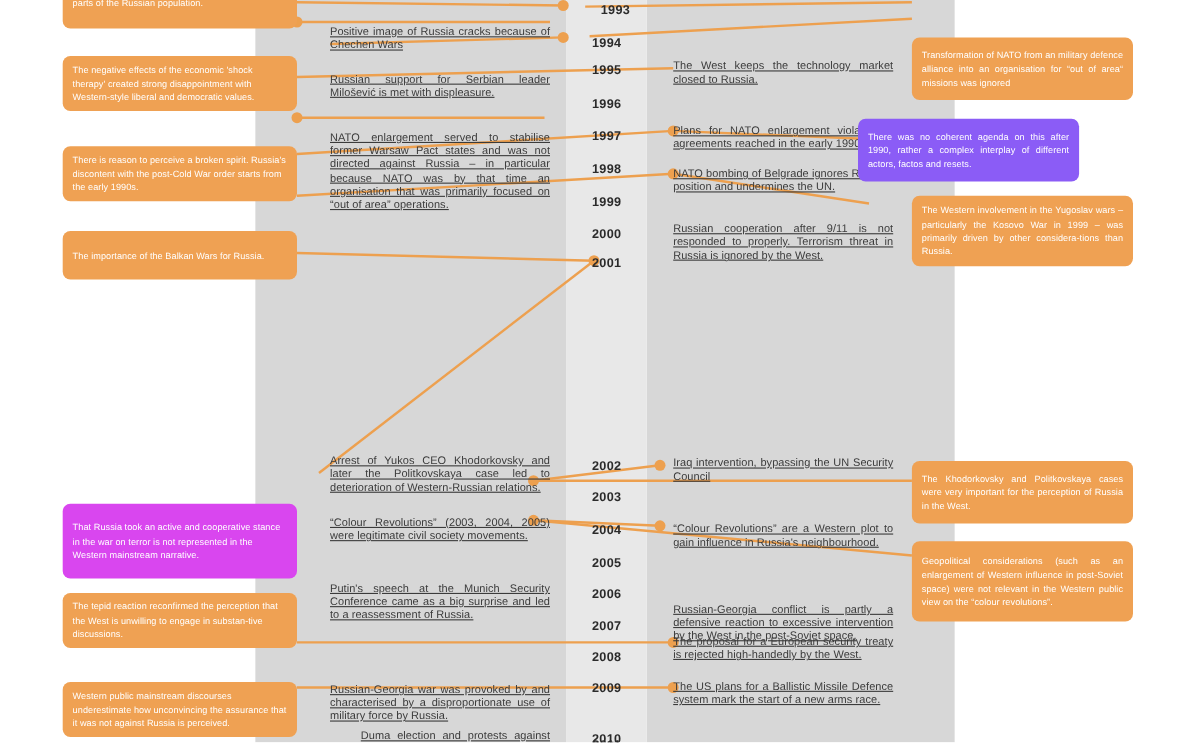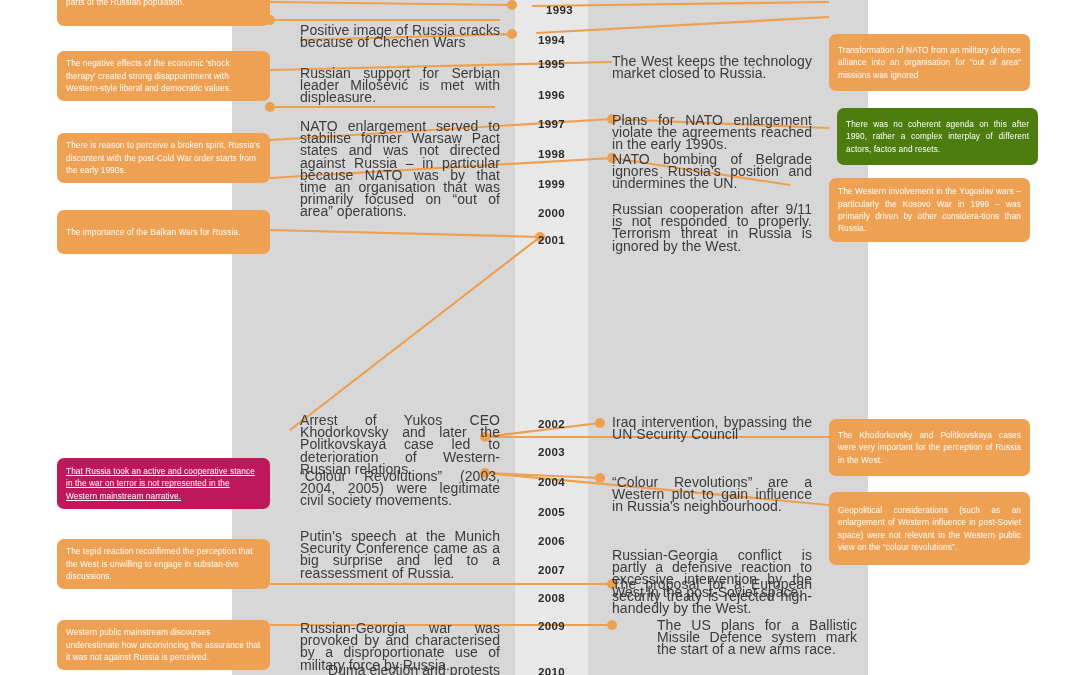--- a/index.html
+++ b/index.html
@@ -43,23 +43,24 @@
     align-items: center;
     text-align: justify;
     letter-spacing: .06px;
   }
   .note.lefty { text-align: left; }
 
   
   .event {
     position: absolute;
     color: #3b3b3b;
-    font-size: 14px;
+    font-size: 10px;
     line-height: 12.2px;
     letter-spacing: .05px;
+    text-decoration: underline;
   }
   .event.just { text-align: justify; }
 
   
   .year {
     position: absolute;
     width: 73px;
     left: 515px;
     text-align: center;
     font-size: 11.5px;
@@ -158,21 +159,21 @@
       </div>
       <div class="note lefty" style="left: 57px; top: 51px; width: 213px; height: 50px; background: rgb(239, 161, 83);">
         <span>The negative effects of the economic 'shock therapy' created strong disappointment with Western-style liberal and democratic values.</span>
       </div>
       <div class="note lefty" style="left: 57px; top: 133px; width: 213px; height: 50px; background: rgb(239, 161, 83);">
         <span>There is reason to perceive a broken spirit. Russia's discontent with the post-Cold War order starts from the early 1990s.</span>
       </div>
       <div class="note lefty" style="left: 57px; top: 210px; width: 213px; height: 44px; background: rgb(239, 161, 83);">
         <span>The importance of the Balkan Wars for Russia.</span>
       </div>
-      <div class="note lefty" style="left: 57px; top: 458px; width: 213px; height: 51px; background: #be185d; text-decoration: underline;">
+      <div class="note lefty" style="left: 57px; top: 458px; width: 213px; height: 68px; background: #d946ef;">
         <span>That Russia took an active and cooperative stance in the war on terror is not represented in the Western mainstream narrative.</span>
       </div>
       <div class="note lefty" style="left: 57px; top: 539px; width: 213px; height: 50px; background: rgb(239, 161, 83);">
         <span>The tepid reaction reconfirmed the perception that the West is unwilling to engage in substan-tive discussions.</span>
       </div>
       <div class="note lefty" style="left: 57px; top: 620px; width: 213px; height: 50px; background: rgb(239, 161, 83);">
         <span>Western public mainstream discourses underestimate how unconvincing the assurance that it was not against Russia is perceived.</span>
       </div>
     </div>
 
@@ -211,28 +212,28 @@
 
   <div id="right-events-layer">
       <div class="event just" style="left: 612px; top: 55px; width: 200px; color: rgb(59, 59, 59);">The West keeps the technology market closed to Russia.</div>
       <div class="event just" style="left: 612px; top: 114px; width: 200px; color: rgb(59, 59, 59);">Plans for NATO enlargement violate the agreements reached in the early 1990s.</div>
       <div class="event just" style="left: 612px; top: 153px; width: 200px; color: rgb(59, 59, 59);">NATO bombing of Belgrade ignores Russia's position and undermines the UN.</div>
       <div class="event just" style="left: 612px; top: 203px; width: 200px; color: rgb(59, 59, 59);">Russian cooperation after 9/11 is not responded to properly. Terrorism threat in Russia is ignored by the West.</div>
       <div class="event just" style="left: 612px; top: 416px; width: 200px; color: rgb(59, 59, 59);">Iraq intervention, bypassing the UN Security Council</div>
       <div class="event just" style="left: 612px; top: 476px; width: 200px; color: rgb(59, 59, 59);">“Colour Revolutions” are a Western plot to gain influence in Russia's neighbourhood.</div>
       <div class="event just" style="left: 612px; top: 525px; width: 200px; color: rgb(59, 59, 59); margin-top: 24px;">Russian-Georgia conflict is partly a defensive reaction to excessive intervention by the West in the post-Soviet space.</div>
       <div class="event just" style="left: 612px; top: 578px; width: 200px; color: rgb(59, 59, 59);">The proposal for a European security treaty is rejected high-handedly by the West.</div>
-      <div class="event just" style="left: 612px; top: 619px; width: 200px; color: rgb(59, 59, 59); margin-left: 45px;">The US plans for a Ballistic Missile Defence system mark the start of a new arms race.</div>
+      <div class="event just" style="left: 612px; top: 619px; width: 200px; color: rgb(59, 59, 59);">The US plans for a Ballistic Missile Defence system mark the start of a new arms race.</div>
     </div>
 
   <div id="right-notes-layer">
       <div class="note" style="left: 829px; top: 34px; width: 201px; height: 57px; background: rgb(239, 161, 83);">
         <span>Transformation of NATO from an military defence alliance into an organisation for “out of area“ missions was ignored</span>
       </div>
-      <div class="note" style="left: 837px; top: 108px; width: 201px; height: 57px; background: #4d7c0f; justify-content: flex-end;">
+      <div class="note" style="left: 780px; top: 108px; width: 201px; height: 57px; background: #8b5cf6; justify-content: flex-end;">
         <span>There was no coherent agenda  on this after 1990, rather a complex interplay of different actors, factos and resets.</span>
       </div>
       <div class="note" style="left: 829px; top: 178px; width: 201px; height: 64px; background: rgb(239, 161, 83);">
         <span>The Western involvement in the Yugoslav wars – particularly the Kosovo War in 1999 – was primarily driven by other considera-tions than Russia.</span>
       </div>
       <div class="note" style="left: 829px; top: 419px; width: 201px; height: 57px; background: rgb(239, 161, 83);">
         <span>The Khodorkovsky and Politkovskaya cases were very important for the perception of Russia in the West.</span>
       </div>
       <div class="note" style="left: 829px; top: 492px; width: 201px; height: 73px; background: rgb(239, 161, 83);">
         <span>Geopolitical considerations (such as an enlargement of Western influence in post-Soviet space) were not relevant in the Western public view on the “colour revolutions”.</span>

